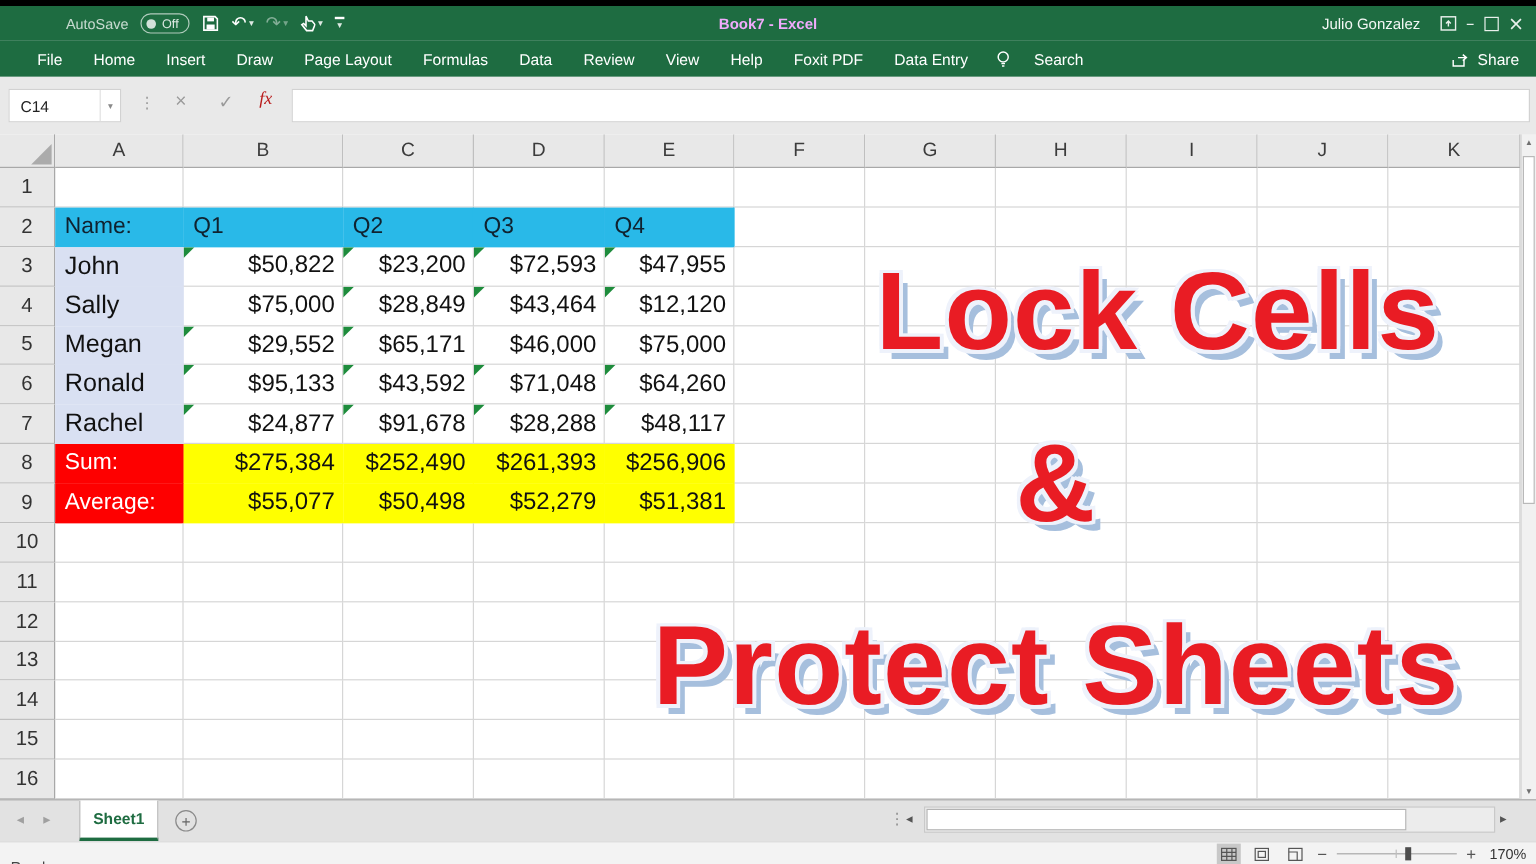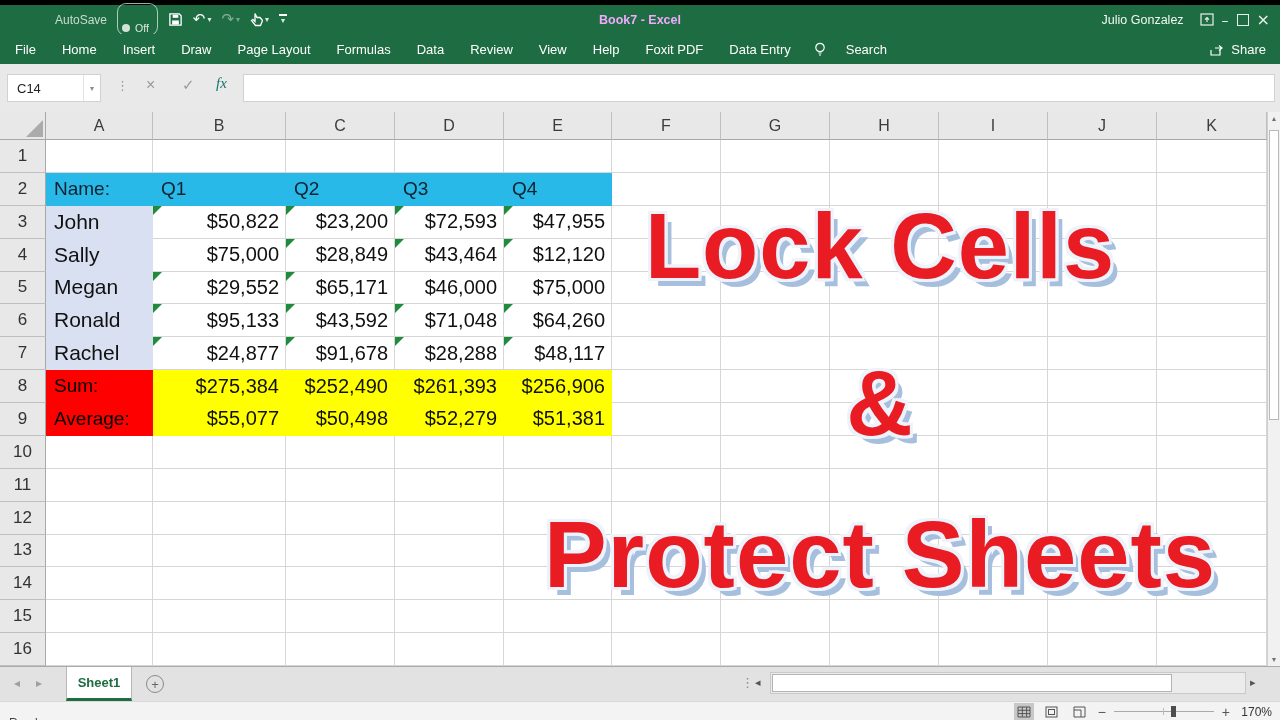--- a/index.html
+++ b/index.html
@@ -4,93 +4,93 @@
 <style>
   html,body{margin:0;padding:0;background:#000;width:1280px;height:720px;overflow:hidden;
     font-family:"Liberation Sans","DejaVu Sans",sans-serif;}
   .app{position:absolute;top:5px;left:0;width:1280px;height:715px;background:#f3f3f3;}
 
   
   .titlebar{position:absolute;top:0;left:0;width:100%;height:29px;background:var(--green);}
   .qat{position:absolute;left:55px;top:0;height:29px;display:flex;align-items:center;gap:10px;color:#fff;}
   .autosave-label{font-size:12px;color:rgba(255,255,255,.75);}
   .pill{display:flex;align-items:center;gap:5px;border:1px solid rgba(255,255,255,.65);border-radius:9px;
-    height:15px;padding:16px 8px 0 4px;font-size:10.5px;color:rgba(255,255,255,.85);}
+    height:15px;padding:0 8px 0 4px;font-size:10.5px;color:rgba(255,255,255,.85);}
   .pill .dot{width:8px;height:8px;border-radius:50%;background:rgba(255,255,255,.8);}
   .qbtn{display:flex;align-items:center;gap:2px;}
   .glyph{font-family:"DejaVu Sans",sans-serif;font-size:15px;line-height:1;color:#fff;}
   .caret{font-family:"DejaVu Sans",sans-serif;font-size:8px;color:rgba(255,255,255,.85);line-height:1;}
   .dim{opacity:.45;}
   .tb-title{position:absolute;left:0;top:0;width:100%;height:29px;display:flex;align-items:center;
     justify-content:center;color:#f0abfc;font-size:12.5px;pointer-events:none;font-weight:bold;}
   .tb-right{position:absolute;right:10px;top:0;height:29px;display:flex;align-items:center;gap:8px;color:#fff;}
   .user-name{font-size:12.5px;margin-right:8px;color:rgba(255,255,255,.95);}
   .winbtn{font-family:"DejaVu Sans",sans-serif;font-size:14px;color:rgba(255,255,255,.9);line-height:1;}
   .maxbox{width:10px;height:10px;border:1px solid rgba(255,255,255,.9);}
 
   
   .tabrow{position:absolute;top:29px;left:0;width:100%;height:30px;background:var(--green);
     display:flex;align-items:center;color:#fff;}
-  .rtabs{display:flex;align-items:center;padding-left:2px;}
+  .rtabs{display:flex;align-items:center;padding-left:18px;}
   .rtab{font-size:13px;padding:0 13px;color:#fff;white-space:nowrap;}
   .search-group{display:flex;align-items:center;gap:20px;margin-left:10px;font-size:13px;}
   .share-group{position:absolute;right:14px;display:flex;align-items:center;gap:6px;font-size:13px;}
 
   
   .formularow{position:absolute;top:59px;left:0;width:100%;height:48px;background:#e9e9e9;
     border-bottom:1px solid #c9c9c9;}
   .namebox{position:absolute;left:7px;top:10px;width:92px;height:26px;background:#fff;
     border:1px solid #d2d2d2;display:flex;align-items:center;font-size:13px;color:#222;}
   .namebox .val{padding-left:9px;flex:1;}
   .namebox .nb-caret{color:#8a8a8a;font-size:8px;padding:0 6px;border-left:1px solid #e2e2e2;
     align-self:stretch;display:flex;align-items:center;}
   .fb-dots{position:absolute;left:116px;top:14px;color:#9a9a9a;font-size:13px;}
   .fb-x{position:absolute;left:146px;top:12px;color:#9a9a9a;font-size:16px;}
   .fb-check{position:absolute;left:182px;top:12px;color:#9a9a9a;font-size:15px;}
-  .fb-fx{position:absolute;left:216px;top:11px;color:#0f766e;font-size:15px;font-style:italic;
+  .fb-fx{position:absolute;left:216px;top:11px;color:#b91c1c;font-size:15px;font-style:italic;
     font-family:"Liberation Serif","DejaVu Serif",serif;}
   .fb-input{position:absolute;left:243px;top:10px;width:1030px;height:26px;background:#fff;
     border:1px solid #d2d2d2;font-size:13px;color:#222;}
 
   
   .gridarea{position:absolute;top:107px;left:0;width:1280px;height:554px;background:#fff;}
   #grid{position:absolute;left:0;top:0;display:grid;background:#fff;}
   .gc{box-sizing:border-box;border-right:1px solid #d6d6d6;border-bottom:1px solid #d6d6d6;
     display:flex;align-items:center;font-size:20px;color:#111;position:relative;overflow:hidden;}
   .gh{background:#e8e8e8;border-right:1px solid #bfbfbf;border-bottom:1px solid #a8a8a8;
     justify-content:center;font-size:16px;color:#3c3c3c;}
   .rowh{background:#e8e8e8;border-right:1px solid #a8a8a8;border-bottom:1px solid #bfbfbf;
     justify-content:center;font-size:17px;color:#333;}
   .corner{background:#e8e8e8;border-right:1px solid #a8a8a8;border-bottom:1px solid #a8a8a8;}
   .corner .tri-corner{position:absolute;right:2px;bottom:2px;width:0;height:0;
     border-left:17px solid transparent;border-bottom:17px solid #ababab;}
   .c-left{justify-content:flex-start;padding-left:8px;}
   .c-right{justify-content:flex-end;padding-right:6px;}
   .c-head{background:var(--headFill);border-color:var(--headFill);color:#10222f;font-size:19px;}
   .c-name{background:var(--nameFill);border-color:var(--nameFill);font-size:21px;}
-  .c-label{background:var(--labelFill);border-color:var(--labelFill);color:#000000;font-size:19px;}
+  .c-label{background:var(--labelFill);border-color:var(--labelFill);color:#ffffff;font-size:19px;}
   .c-sum{background:var(--sumFill);border-color:var(--sumFill);}
   .err-tri{position:absolute;left:0;top:0;width:0;height:0;
     border-top:9px solid #1e8c3c;border-right:9px solid transparent;}
 
   
   .vscroll{position:absolute;right:0;top:0;width:13px;height:554px;background:#f1f1f1;
     border-left:1px solid #cfcfcf;box-sizing:border-box;}
   .vs-up{position:absolute;top:2px;left:0;width:12px;text-align:center;font-size:8px;color:#707070;}
   .vs-thumb{position:absolute;top:18px;left:1px;width:10px;height:290px;background:#fff;
     border:1px solid #b9b9b9;box-sizing:border-box;}
   .vs-down{position:absolute;bottom:2px;left:0;width:12px;text-align:center;font-size:8px;color:#707070;}
 
   
   .big-red{position:absolute;z-index:40;font-weight:bold;color:var(--redText);text-align:center;
     line-height:1;white-space:nowrap;letter-spacing:1px;
     text-shadow:-3px -3px 0 var(--outline),3px -3px 0 var(--outline),-3px 3px 0 var(--outline),
       3px 3px 0 var(--outline),-3px 0 0 var(--outline),3px 0 0 var(--outline),
       0 -3px 0 var(--outline),0 3px 0 var(--outline),7px 8px 0 var(--shadowBlue);}
-  .ov1{top:195px;left:560px;width:640px;font-size:92px;}
+  .ov1{top:209px;left:560px;width:640px;font-size:92px;text-align:right;}
   .ov2{top:352px;left:560px;width:640px;font-size:92px;}
   .ov3{top:503px;left:420px;width:920px;font-size:94px;}
 
   
   .sheettabs{position:absolute;top:661px;left:0;width:100%;height:35px;background:#e2e2e2;
     border-top:1px solid #ababab;box-sizing:border-box;}
   .nav-arrow{position:absolute;top:9px;font-size:12px;color:#a0a0a0;}
   .na-l{left:14px;} .na-r{left:36px;}
   .sheet-tab{position:absolute;left:66px;top:0;height:34px;min-width:66px;background:#fff;
     border:1px solid #b7b7b7;border-top:none;border-bottom:3px solid var(--green);box-sizing:border-box;

